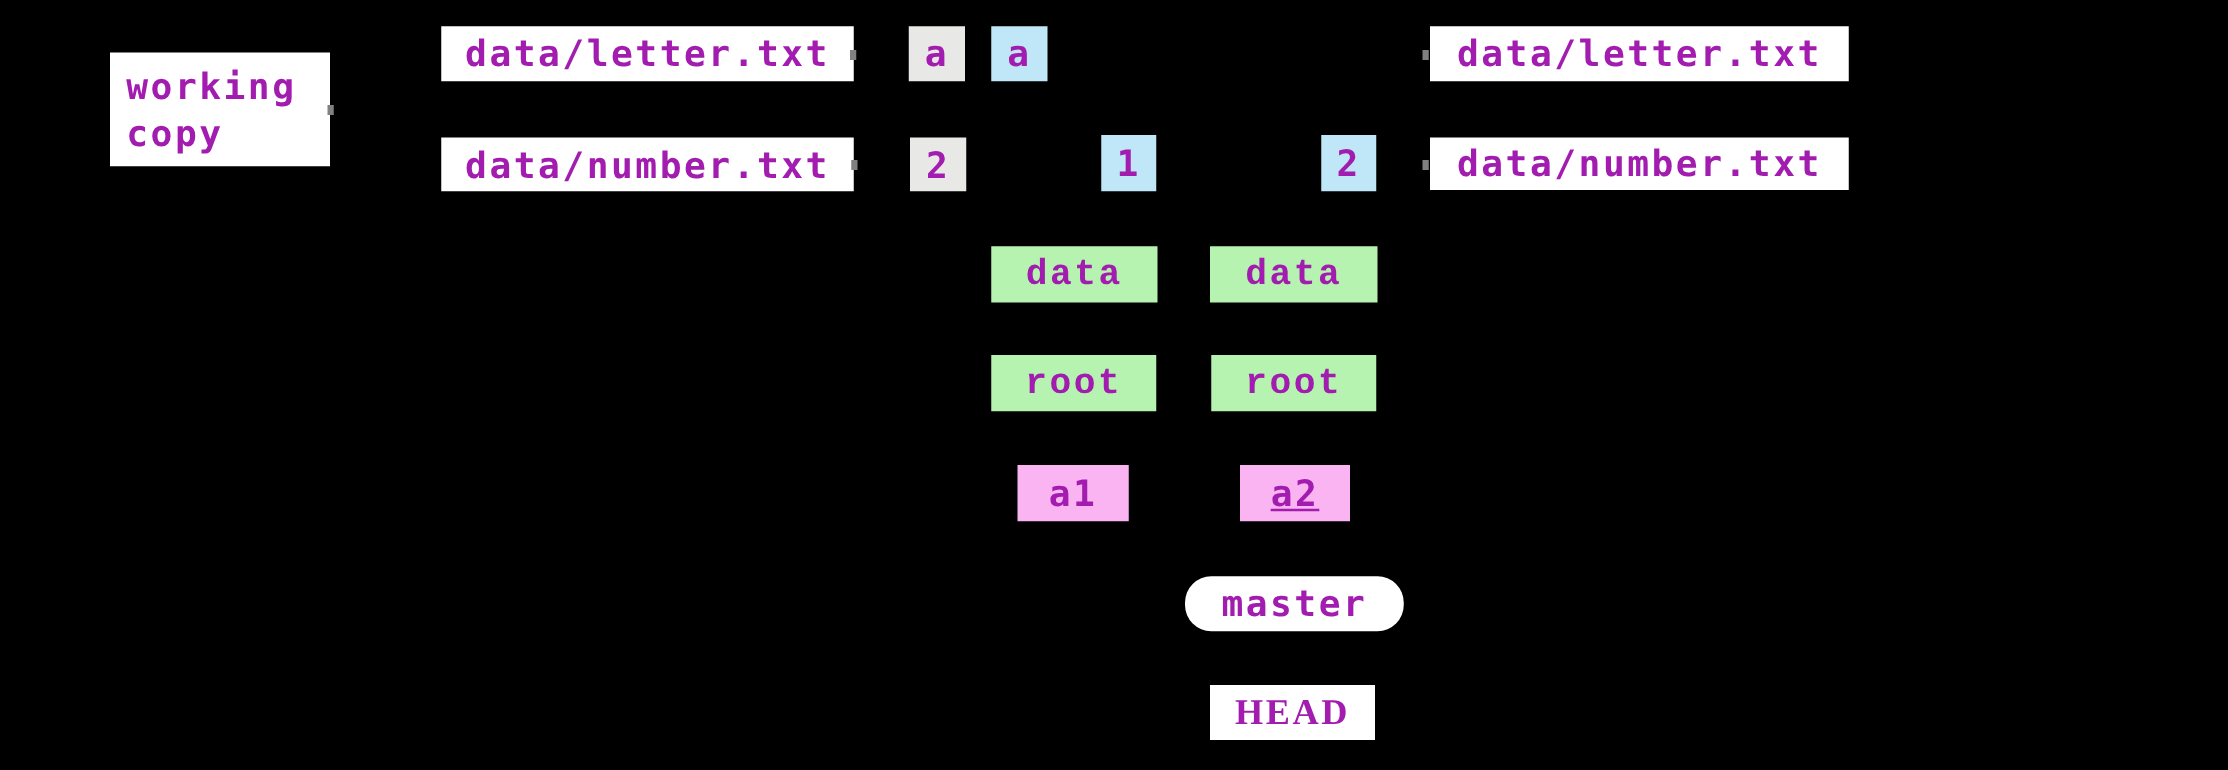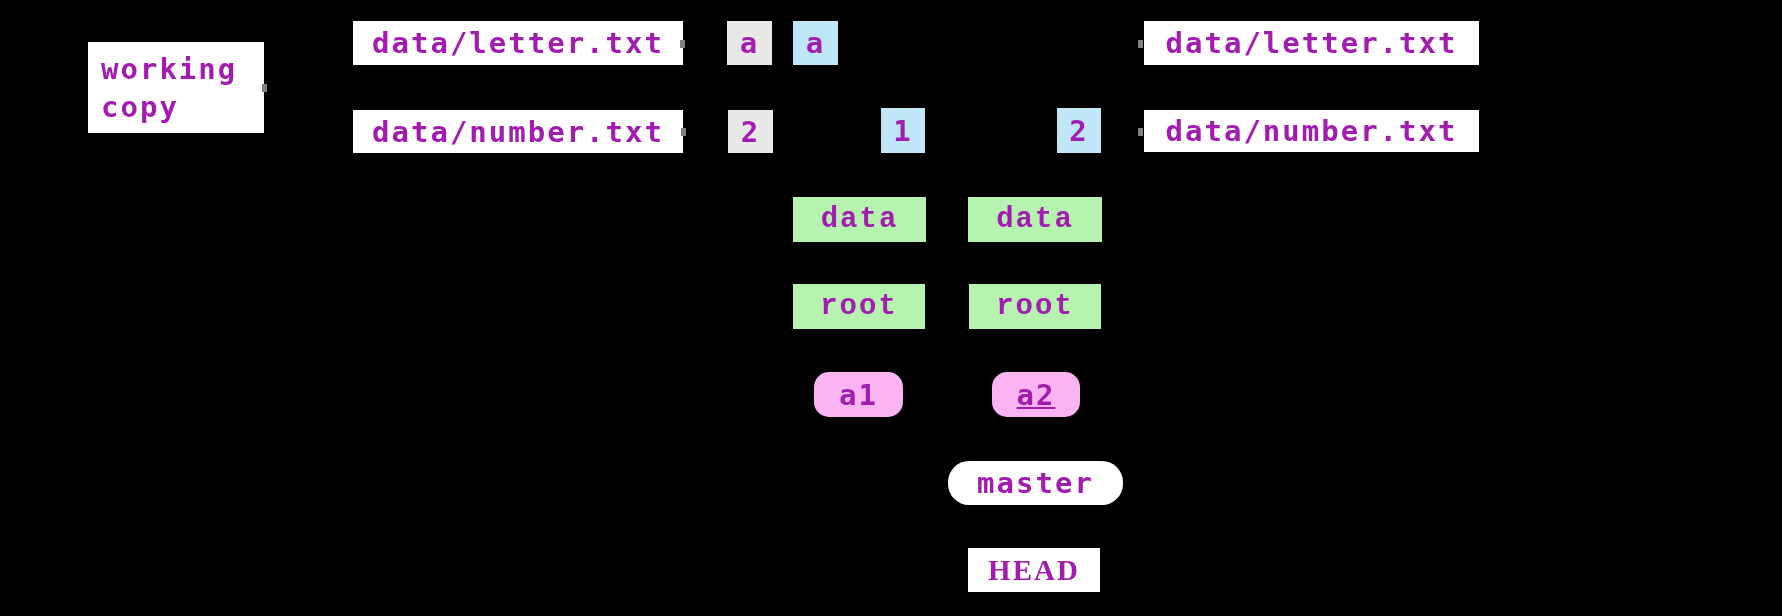--- a/index.html
+++ b/index.html
@@ -20,21 +20,21 @@
     justify-content: center;
     font-size: 29px;
     letter-spacing: 2px;
     white-space: nowrap;
     box-sizing: border-box;
   }
   .white { background: #ffffff; }
   .gray  { background: #e8e8e6; }
   .blue  { background: #bfe7f7; }
   .green { background: #b7f3b0; font-family: Liberation Mono, monospace; }
-  .pink  { background: #fbb4f2; border-radius: 15px; }
+  .pink  { background: #fbb4f2; }
   .wc {
     flex-direction: column;
     align-items: flex-start;
     justify-content: center;
     padding-left: 13px;
     line-height: 38px;
   }
   .stub {
     position: absolute;
     width: 5px;

